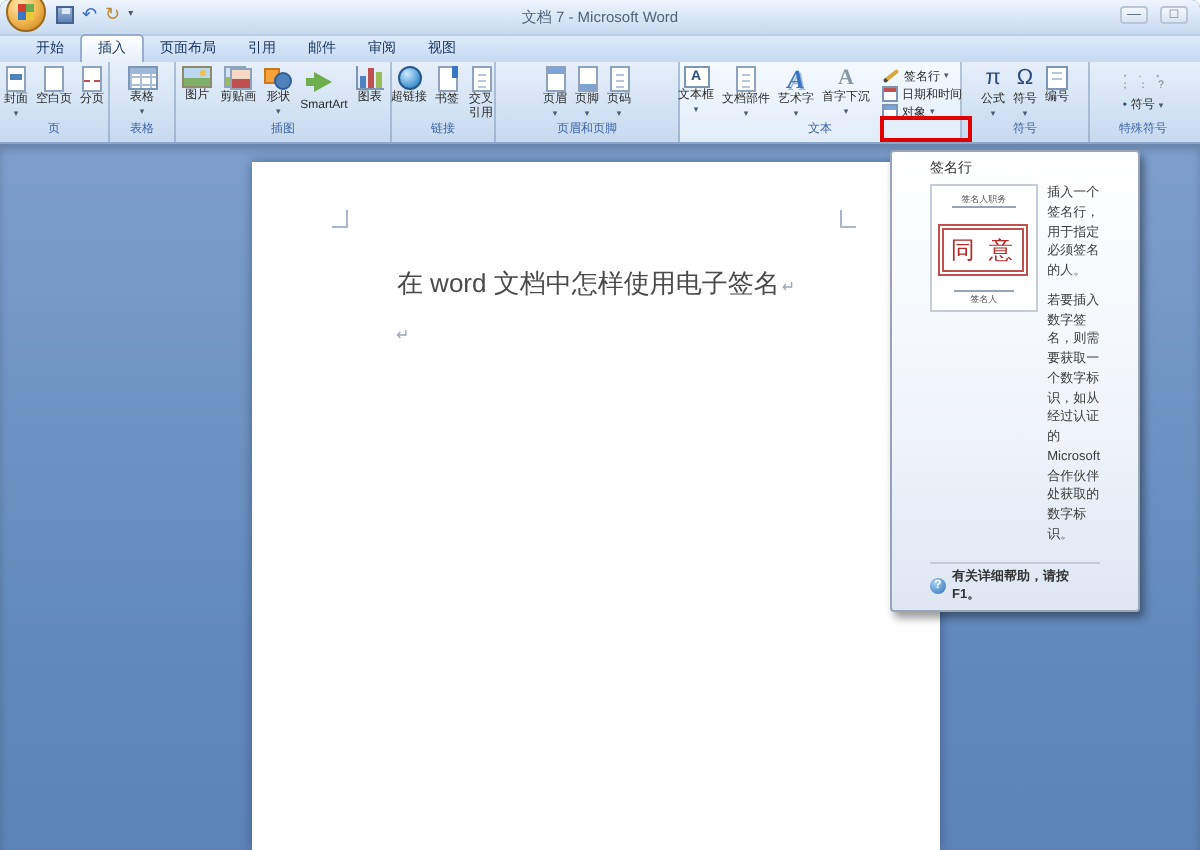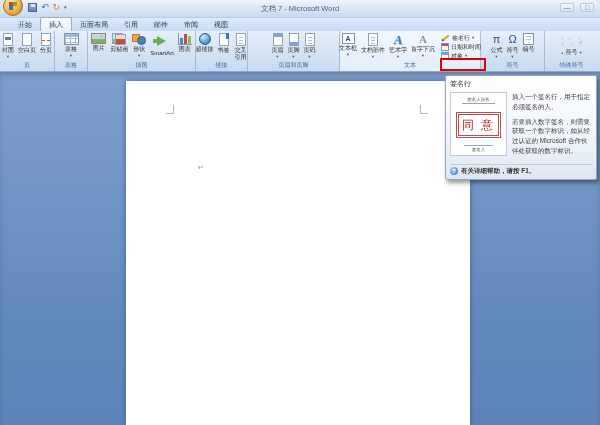--- a/index.html
+++ b/index.html
@@ -128,24 +128,24 @@
           box-shadow:0 0 5px rgba(20,40,70,.45); }
   .crop { position:absolute; width:8px; height:9px; }
   .crop-tl { left:40px; top:24px; border-right:1px solid #aab8ce; border-bottom:1px solid #aab8ce; }
   .crop-tr { right:42px; top:24px; border-left:1px solid #aab8ce; border-bottom:1px solid #aab8ce; }
   .doc-text { position:absolute; top:52px; left:0; width:100%; text-align:center;
               font-size:13px; color:#4a4a4a; }
   .pmark { font-size:8px; color:#9aa7b8; margin-left:1px; }
   .pmark2 { position:absolute; left:72px; top:82px; font-size:8px; color:#9aa7b8; }
 
   
-  .tooltip { position:absolute; left:445px; top:75px; width:152px; z-index:10;
+  .tooltip { position:absolute; left:445px; top:75px; width:125px; z-index:10;
              background:linear-gradient(#ffffff,#eef3fa 65%,#dde6f2);
              border:1px solid #98a5b8; border-radius:2px; box-shadow:2px 3px 4px rgba(0,0,0,.4);
-             padding:3px 4px 3px; }
+             padding:3px 19px 3px; }
   .tt-title { font-size:7px; color:#333; margin-bottom:3px; }
   .tt-body { display:flex; gap:5px; }
   .tt-preview { width:57px; height:64px; background:#fff; border:1px solid #c3ccd8;
                 display:flex; flex-direction:column; align-items:center; justify-content:space-between;
                 padding:4px 2px 3px; }
   .tt-prev-top { font-size:4.5px; color:#555; border-bottom:1px solid #8fa; border-bottom-color:#98a5b8;
                  padding:0 5px 1px; white-space:nowrap; }
   .stamp { border:1px solid #c0504d; outline:1px solid #c0504d; outline-offset:1px;
            color:#b52b27; font-size:12px; line-height:1; padding:4px 3px; letter-spacing:2px;
            font-family:"Liberation Serif","DejaVu Serif",serif; white-space:nowrap; }
@@ -378,20 +378,21 @@
       <div class="glabel">特殊符号</div>
     </div>
 
     <div class="redbox"></div>
   </div>
 
   <div class="docarea">
     <div class="page">
       <span class="crop crop-tl"></span>
       <span class="crop crop-tr"></span>
+      <div class="doc-text"><span>在 word 文档中怎样使用电子签名</span><span class="pmark">↵</span></div>
       <span class="pmark2">↵</span>
     </div>
   </div>
 
   <div class="tooltip">
     <div class="tt-title">签名行</div>
     <div class="tt-body">
       <div class="tt-preview">
         <span class="tt-prev-top">签名人职务</span>
         <span class="stamp">同 意</span>

